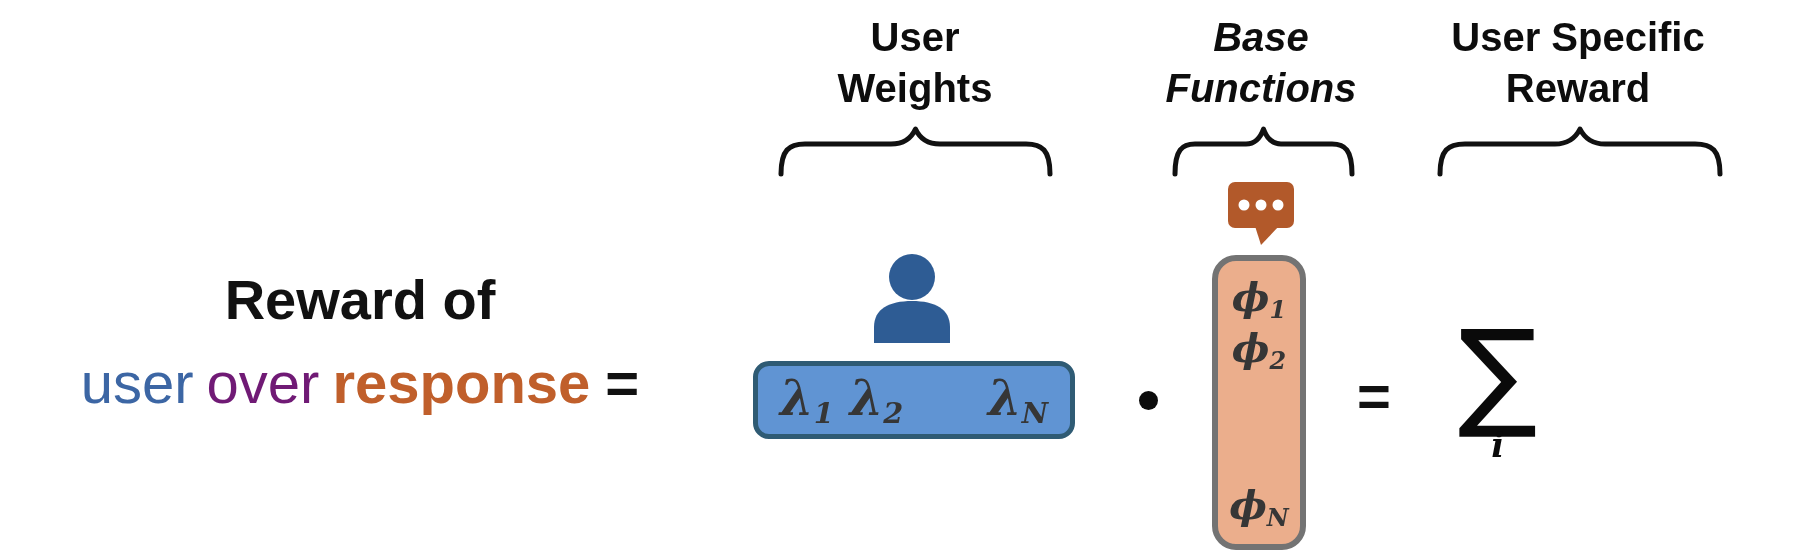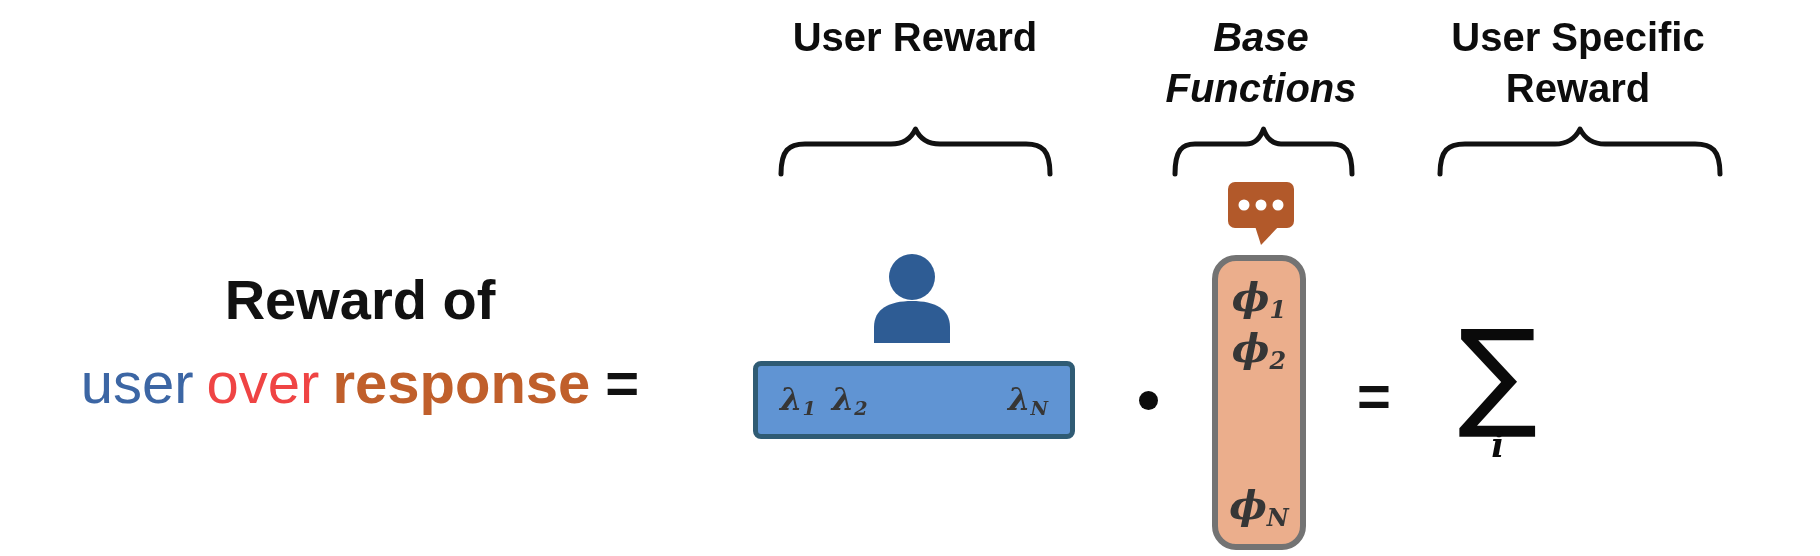--- a/index.html
+++ b/index.html
@@ -5,42 +5,42 @@
   html,body { margin:0; padding:0; background:#ffffff; }
   #canvas {
     position:relative; width:1820px; height:556px; background:#ffffff;
     font-family:"Liberation Sans", sans-serif; overflow:hidden;
   }
   
   #left-text { position:absolute; left:30px; top:272px; width:660px; text-align:center; color:#111; }
   #left-line1 { font-size:56px; line-height:1.0;font-weight:bold; }
   #left-line2 { font-size:58px; line-height:1.0; margin-top:26px; white-space:nowrap; }
   .word-user { color:#3C66A4; font-weight:normal; }
-  .word-over { color:#ef4444; margin:0 13px; }
+  .word-over { color:#701a75; margin:0 13px; }
   .word-response { color:#C05F2B; font-weight:bold; }
   .word-equals { color:#111; font-weight:bold; margin-left:15px; }
 
   
   .col-label { position:absolute; top:12px; text-align:center; font-weight:bold; font-size:40px; line-height:1.28; color:#0d0d0d; }
   #label-weights { left:790px; width:250px; }
   #label-functions { left:1136px; width:250px; font-style:italic; }
   #label-result { left:1420px; width:316px; }
 
   .brace { position:absolute; }
 
   
   #person-icon { position:absolute; left:870px; top:251px; }
 
   
   #weights-box {
     position:absolute; left:753px; top:361px; width:268px; height:68px;
-    background:#6094D3; border:5px solid #2F5B74; border-radius:8px;
+    background:#6094D3; border:5px solid #2F5B74; border-radius:16px;
     display:flex; align-items:center; padding:0 22px;
     font-family:"DejaVu Serif", serif; font-style:italic; font-weight:bold;
-    font-size:32px; color:#363636;
+    font-size:48px; color:#363636;
   }
   .lam2 { margin-left:16px; }
   .lamN { margin-left:auto; }
   .sub { font-size:0.6em; font-style:italic; vertical-align:-0.28em; }
 
   
   #dot-operator { position:absolute; left:1139px; top:391px; width:19px; height:19px; border-radius:50%; background:#0c0c0c; }
 
   
   #speech-bubble-icon { position:absolute; left:1227px; top:181px; }
@@ -73,21 +73,21 @@
 </head>
 <body>
 
 <div id="canvas">
 
   <div id="left-text">
     <div id="left-line1">Reward of</div>
     <div id="left-line2"><span class="word-user">user</span><span class="word-over">over</span><span class="word-response">response</span><span class="word-equals">=</span></div>
   </div>
 
-  <div class="col-label" id="label-weights">User Reward</div>
+  <div class="col-label" id="label-weights">User Weights</div>
   <div class="col-label" id="label-functions">Base Functions</div>
   <div class="col-label" id="label-result">User Specific Reward</div>
 
   <svg class="brace" style="left:778px; top:126px;" width="275" height="52">
     <path d="M3,48 C3,24 11,18 27,18 L113,18 C125,18 133,13 137.5,3 C142,13 150,18 162,18 L248,18 C264,18 272,24 272,48" fill="none" stroke="#111" stroke-width="5" stroke-linecap="round" stroke-linejoin="round"></path>
   </svg>
   <svg class="brace" style="left:1172px; top:126px;" width="183" height="52">
     <path d="M3,48 C3,24 10,18 23,18 L74,18 C83,18 88,13 91.5,3 C95,13 100,18 109,18 L160,18 C173,18 180,24 180,48" fill="none" stroke="#111" stroke-width="5" stroke-linecap="round" stroke-linejoin="round"></path>
   </svg>
   <svg class="brace" style="left:1437px; top:126px;" width="286" height="52">

